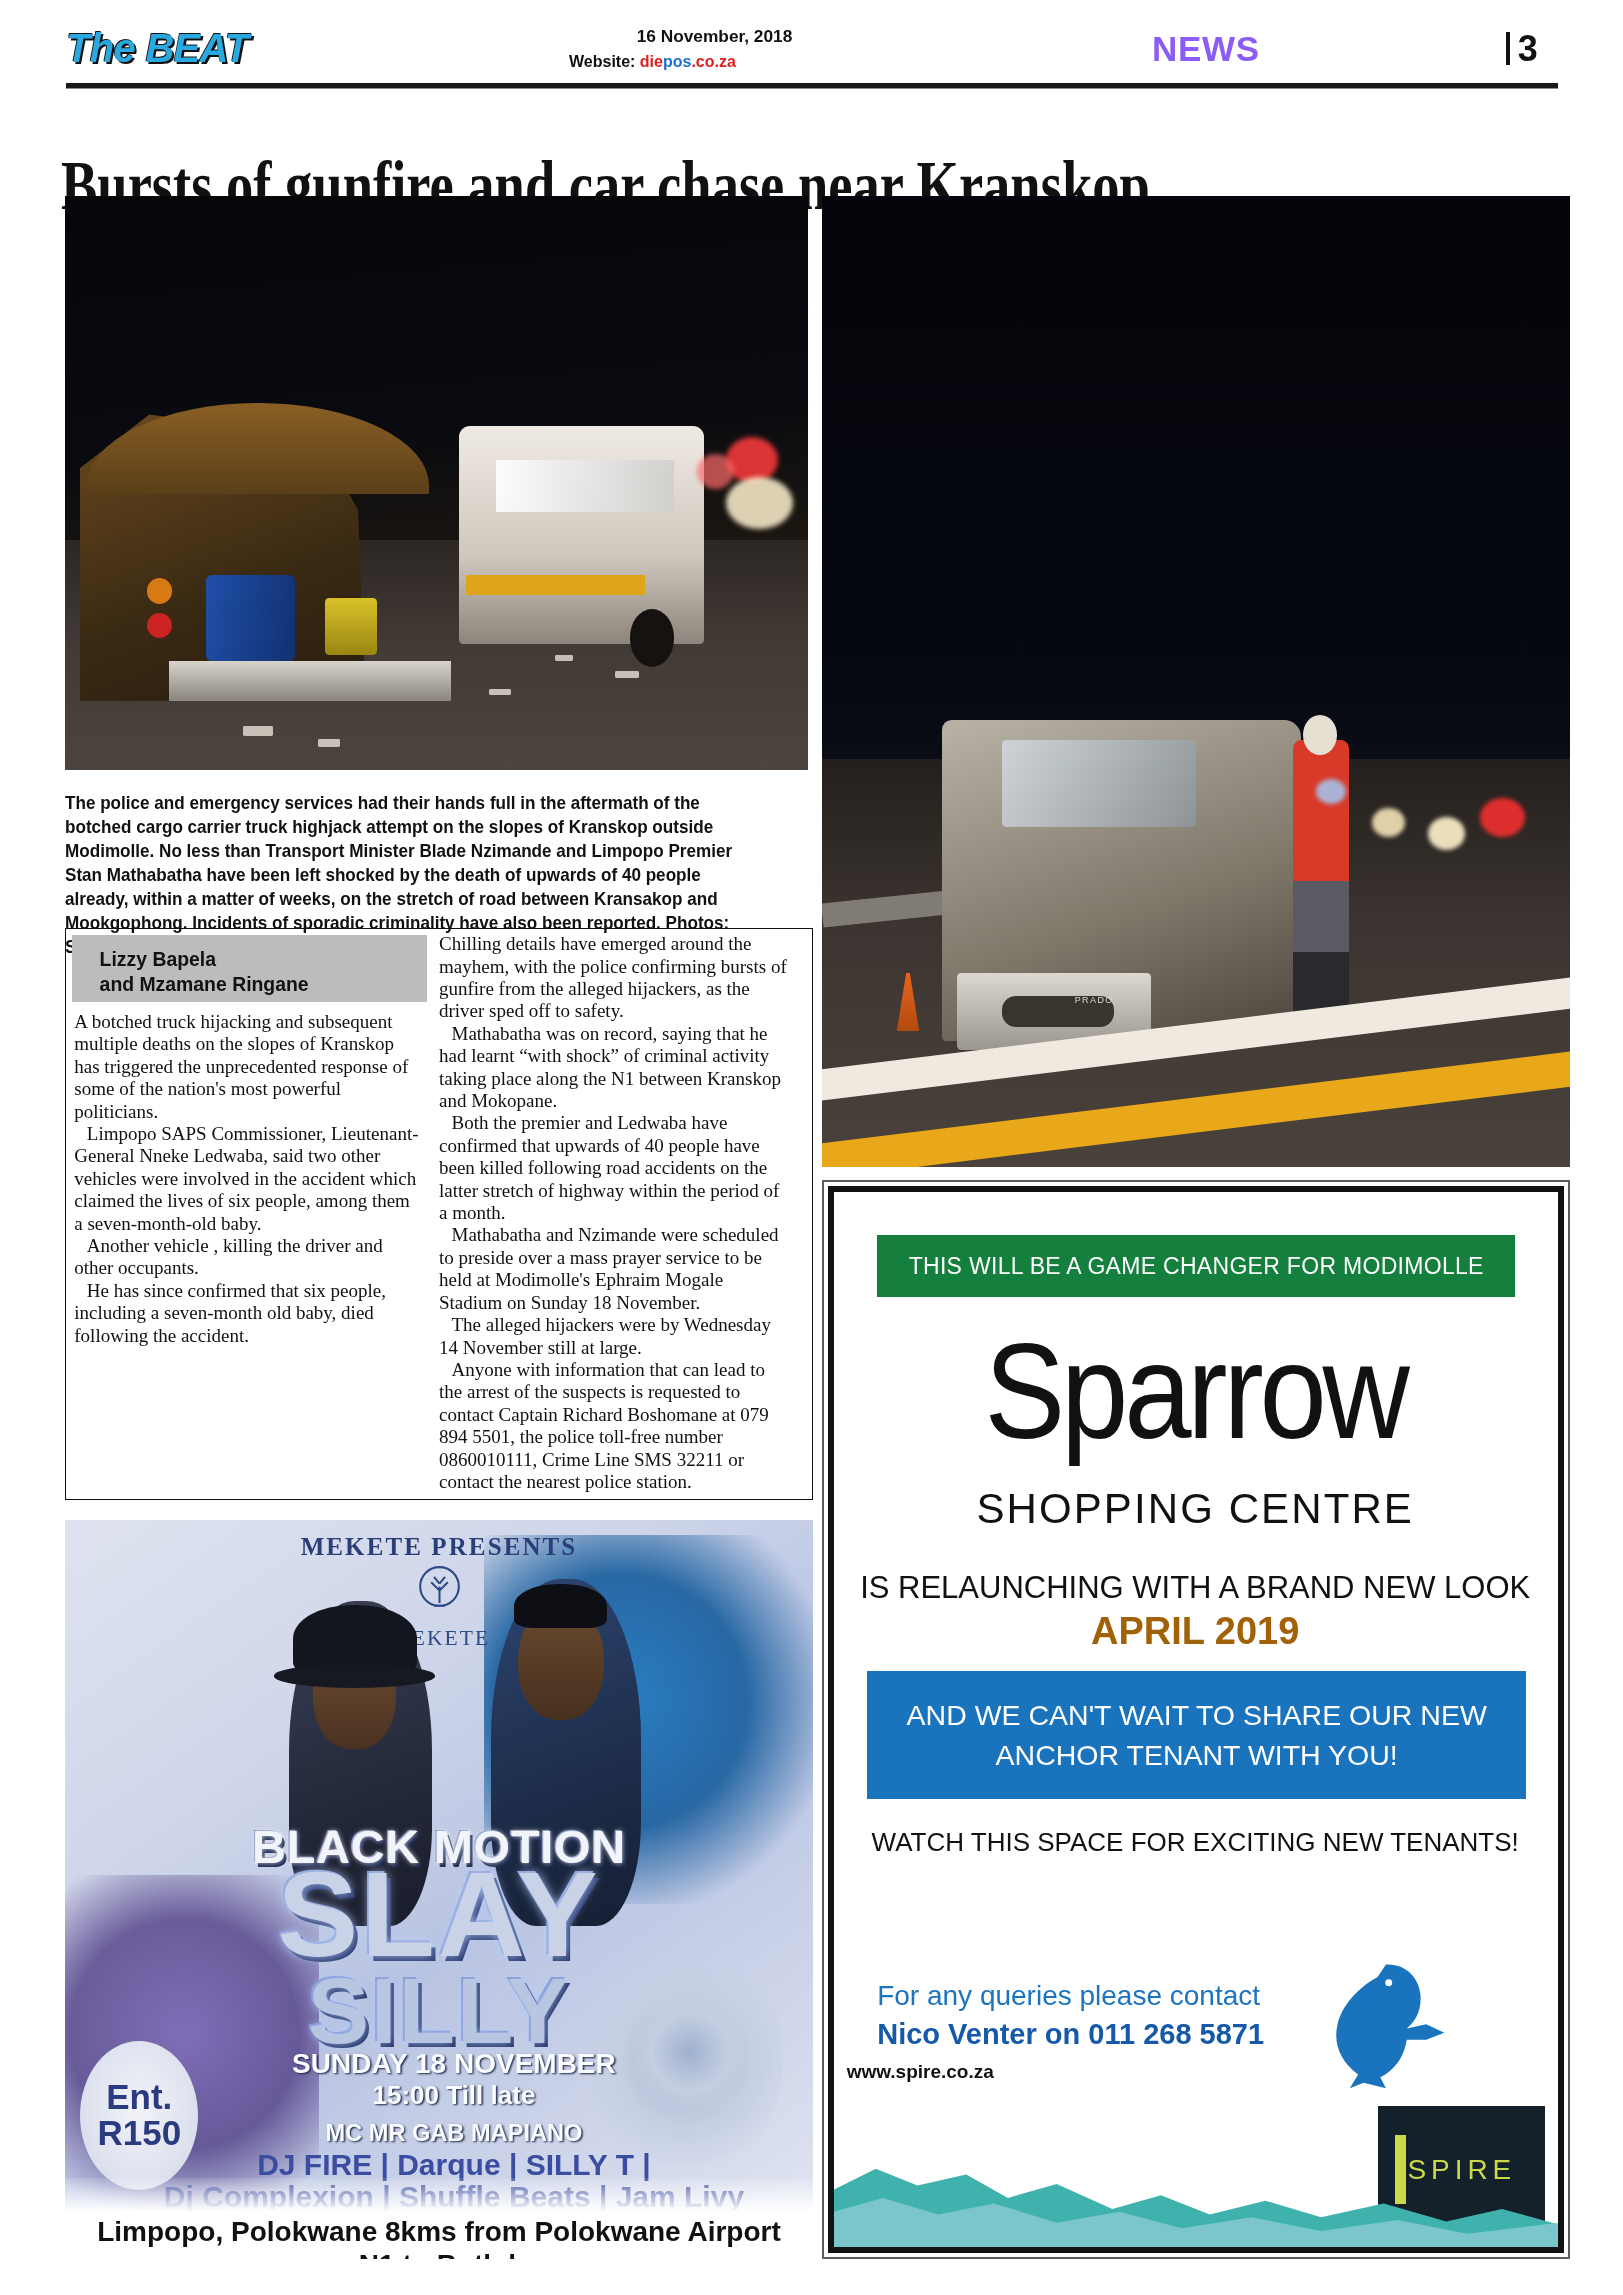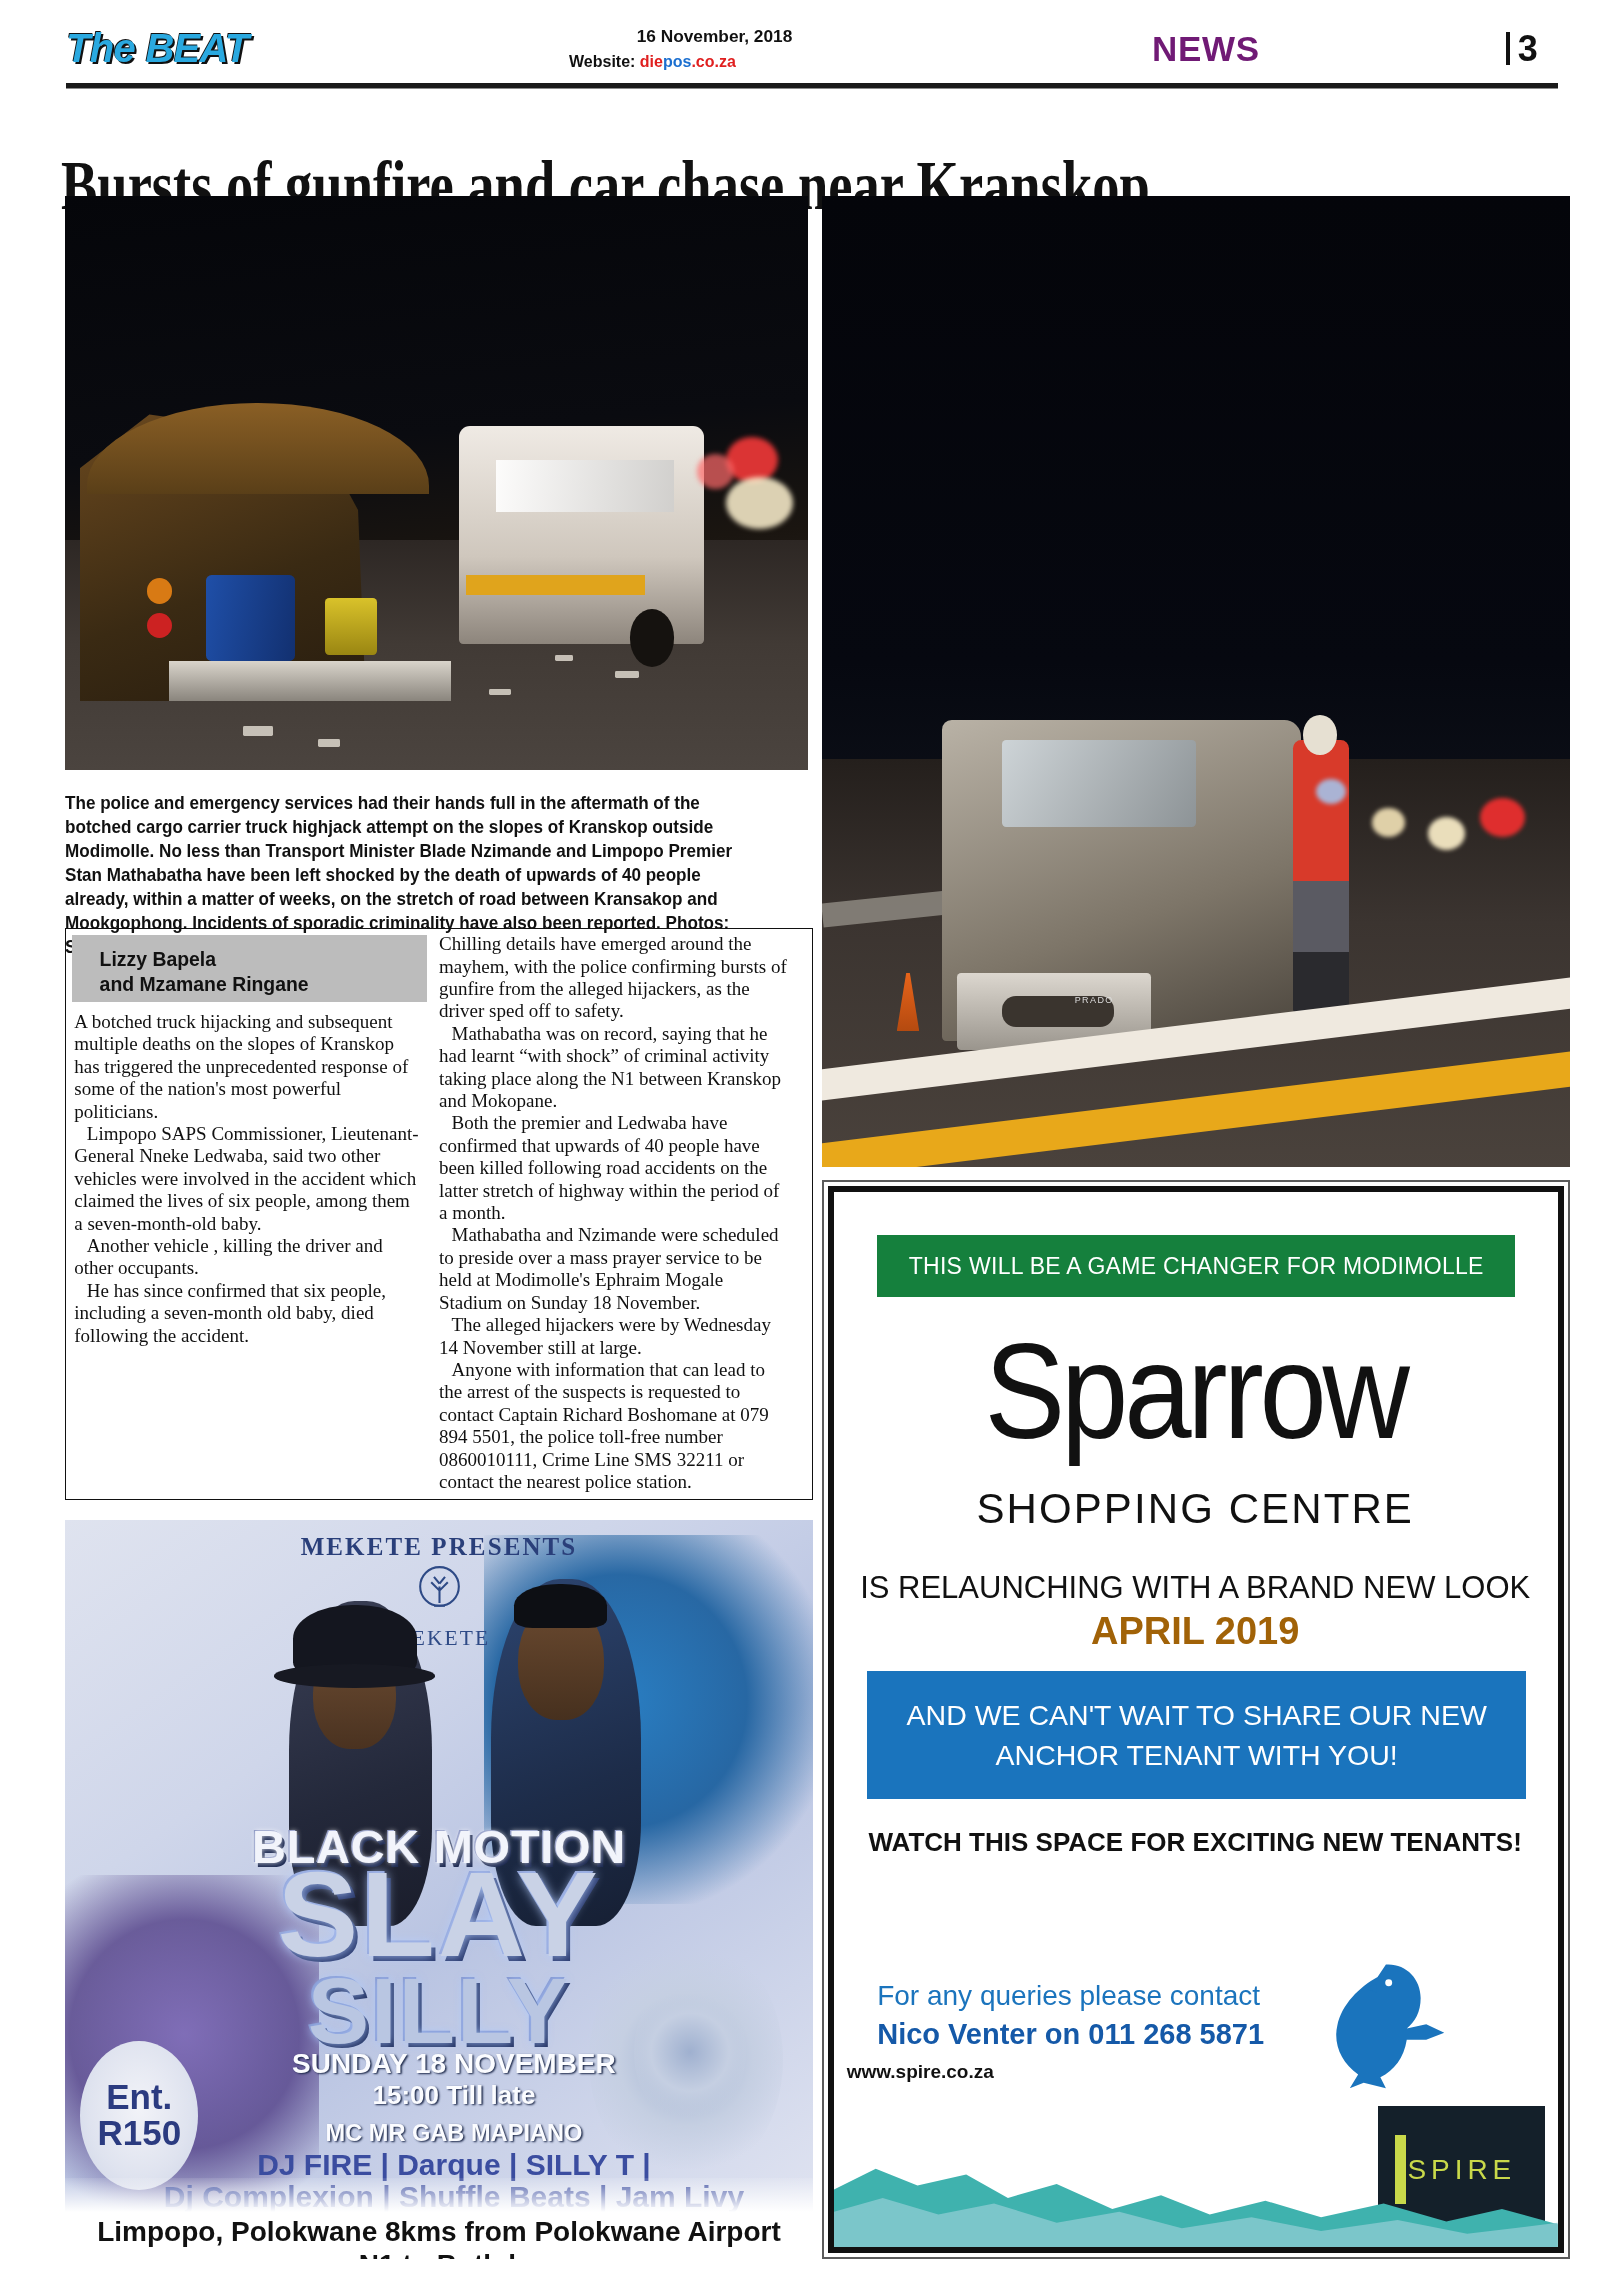--- a/index.html
+++ b/index.html
@@ -16,21 +16,21 @@
       color:#2aa9e0;
       text-shadow:2.1px 2.1px 0 #111, -0.7px -0.7px 0 #111;}
   .mh-date{position:absolute;left:569px;top:26px;width:291px;text-align:center;
       font-family:"Liberation Sans",sans-serif;font-weight:bold;font-size:17.3px;color:#111;}
   .mh-web{position:absolute;left:569px;top:53px;width:291px;text-align:left;
       font-family:"Liberation Sans",sans-serif;font-weight:bold;font-size:16px;color:#111;}
   .mh-web .url{color:#e02020;}
   .mh-web .url .b{color:#1b6fd0;}
   .mh-section{position:absolute;left:1152px;top:29px;
       font-family:"Liberation Sans",sans-serif;font-weight:bold;font-size:35px;
-      color:#701a75;letter-spacing:0.7px;}
+      color:#8b5cf6;letter-spacing:0.7px;}
   .mh-page{position:absolute;left:1506px;top:28px;
       font-family:"Liberation Sans",sans-serif;font-weight:bold;font-size:36px;color:#111;}
   .mh-page .bar{display:inline-block;width:3.5px;height:33px;background:#111;
       vertical-align:-4.2px;margin-right:8.3px;}
   #mh-rule{position:absolute;left:66px;top:83px;width:1492px;height:4.9px;
       background:#1a1a1a;border-bottom:1.4px solid #8b8b8b;}
 
   
   #headline{position:absolute;left:61px;top:105px;width:1499px;
       font-family:"Liberation Serif",serif;
@@ -148,21 +148,21 @@
   #bird-b{left:452px;top:8.3px;}
   #ad-relaunch{position:absolute;left:21px;top:378px;width:680px;text-align:center;
       font-family:"Liberation Sans",sans-serif;font-size:31px;color:#111;}
   #ad-april{position:absolute;left:21px;top:418px;width:680px;text-align:center;
       font-family:"Liberation Sans",sans-serif;font-weight:bold;font-size:38px;color:#a16207;}
   #ad-blue{position:absolute;left:33px;top:479px;width:659px;height:128px;
       background:#1a74bd;color:#ffffff;
       font-family:"Liberation Sans",sans-serif;font-size:28.5px;line-height:1.42;
       display:flex;align-items:center;justify-content:center;text-align:center;}
   #ad-watch{position:absolute;left:21px;top:635px;width:680px;text-align:center;
-      font-family:"Liberation Sans",sans-serif;font-size:26px;color:#111;font-weight:bold;}
+      font-family:"Liberation Sans",sans-serif;font-size:26px;color:#111;}
   #ad-contact{position:absolute;left:43px;top:788px;
       font-family:"Liberation Sans",sans-serif;font-size:28px;color:#1b74bd;}
   #ad-contact-name{position:absolute;left:43px;top:826px;
       font-family:"Liberation Sans",sans-serif;font-weight:bold;font-size:29px;color:#1559a8;}
   #ad-url{position:absolute;left:12.5px;top:869px;
       font-family:"Liberation Sans",sans-serif;font-weight:bold;font-size:19px;color:#111;}
   #spire-bird{position:absolute;right:104px;bottom:135px;width:132px;height:160px;}
   #spire-box{position:absolute;right:12.5px;bottom:12.5px;width:167px;height:128px;
       background:#14202a;display:flex;align-items:center;justify-content:center;}
   #spire-word{font-family:"Liberation Sans",sans-serif;font-size:28px;

